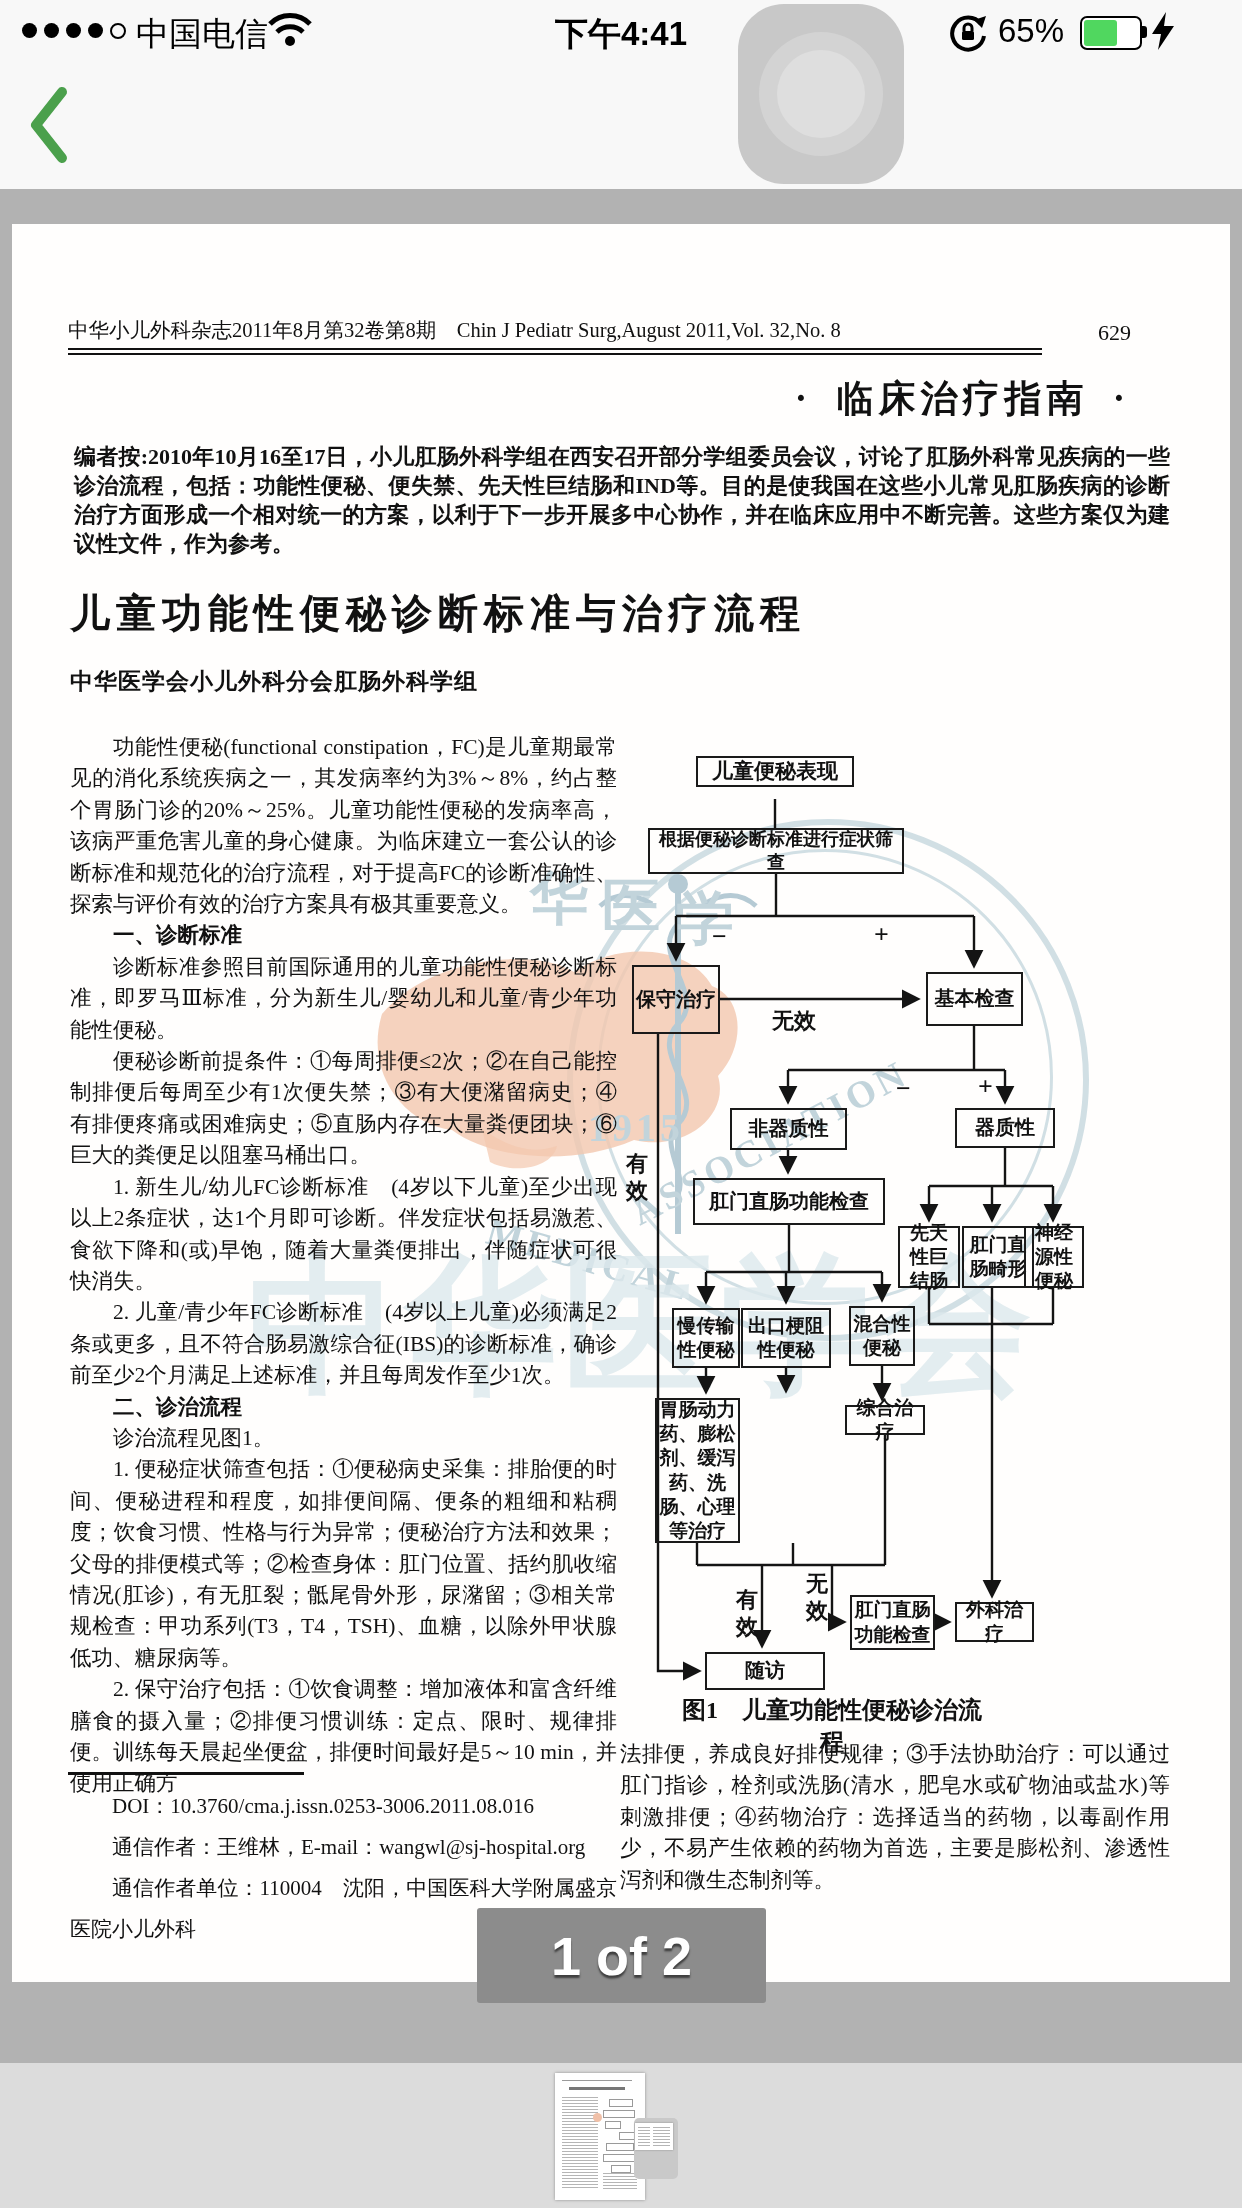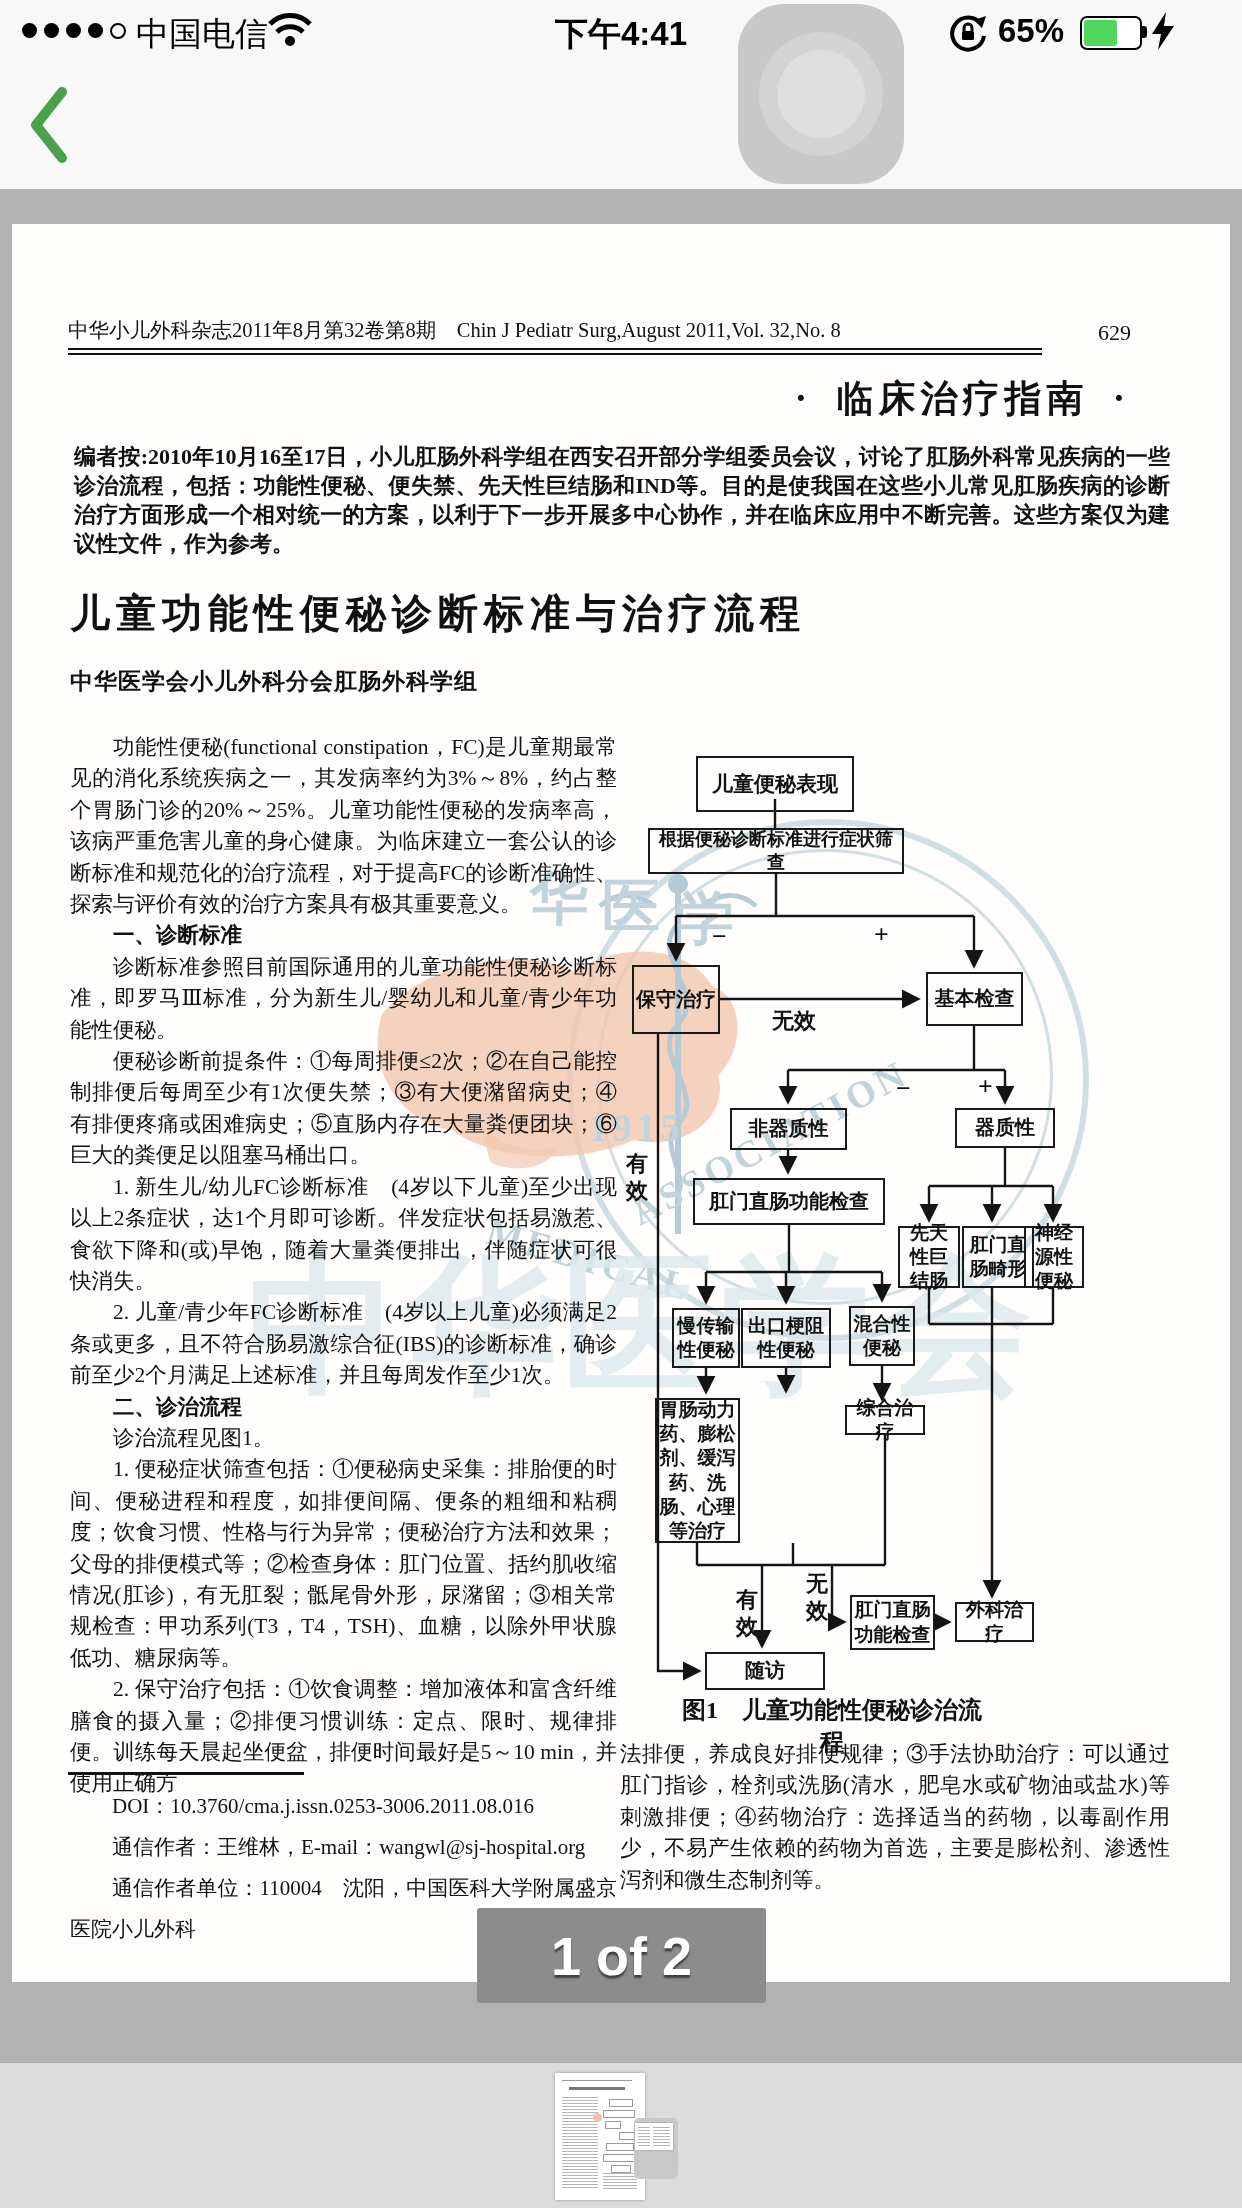--- a/index.html
+++ b/index.html
@@ -61,21 +61,21 @@
       <path d="M9 20 A19 19 0 0 1 35 20" fill="none" stroke="#000" stroke-width="5"></path>
       <circle cx="22" cy="29" r="5" fill="#000"></circle>
     </svg>
     <span class="sb-text" style="left:0;width:1242px;text-align:center;font-weight:bold">下午4:41</span>
     <svg class="abs" style="left:948px;top:12px" width="40" height="40" viewBox="0 0 40 40">
       <path d="M33 12 A16 16 0 1 0 36 24" fill="none" stroke="#000" stroke-width="4"></path>
       <path d="M38 4 L34 16 L26 8 Z" fill="#000"></path>
       <rect x="14" y="19" width="12" height="9" rx="1.5" fill="#000"></rect>
       <path d="M16 19 v-3 a4 4 0 0 1 8 0 v3" fill="none" stroke="#000" stroke-width="3"></path>
     </svg>
-    <span class="sb-text" style="left:998px;font-weight:700">65%</span>
+    <span class="sb-text" style="left:998px;font-weight:400">65%</span>
     <span id="battery">
       <span class="fill"></span>
         <span class="cap"></span>
     </span>
     <svg class="abs" style="left:1150px;top:12px" width="26" height="38" viewBox="0 0 26 38">
       <path d="M16 0 L2 22 L11 22 L8 38 L24 14 L14 14 Z" fill="#000"></path>
     </svg>
 
     <svg class="abs" style="left:24px;top:84px" width="48" height="82" viewBox="0 0 48 82">
       <polyline points="38,8 12,41 38,74" fill="none" stroke="#4ba04c" stroke-width="10" stroke-linecap="round" stroke-linejoin="round"></polyline>
@@ -179,21 +179,21 @@
           <path d="M917,1064 V1100 M980,1064 V1100 M1041,1064 V1100 M917,1100 H1041"></path>
           <path d="M980,1100 V1370" marker-end="url(#arr)"></path>
           <path d="M685,1319 V1341 M781,1319 V1341 M873,1211 V1341 M685,1341 H873"></path>
           <path d="M750,1341 V1420" marker-end="url(#arr)"></path>
           <path d="M820,1341 V1398 H830" marker-end="url(#arr)"></path>
           <path d="M923,1398 H935" marker-end="url(#arr)"></path>
           <path d="M646,810 V1447 H685" marker-end="url(#arr)"></path>
         </g>
       </svg>
 
-      <div class="fbox" style="left:684px;top:532px;width:158px;height:56px;font-size:21px">儿童便秘表现</div>
+      <div class="fbox" style="left:684px;top:532px;width:158px;height:31px;font-size:21px">儿童便秘表现</div>
       <div class="fbox" style="left:636px;top:604px;width:256px;height:46px;font-size:18px">根据便秘诊断标准进行症状筛查</div>
       <div class="fbox" style="left:620px;top:741px;width:88px;height:69px;font-size:20px">保守治疗</div>
       <div class="fbox" style="left:914px;top:748px;width:97px;height:54px;font-size:20px">基本检查</div>
       <div class="fbox" style="left:718px;top:884px;width:117px;height:42px;font-size:20px">非器质性</div>
       <div class="fbox" style="left:943px;top:884px;width:100px;height:40px;font-size:20px">器质性</div>
       <div class="fbox" style="left:681px;top:954px;width:192px;height:47px;font-size:20px">肛门直肠功能检查</div>
       <div class="fbox" style="left:886px;top:1002px;width:62px;height:62px;font-size:19px">先天性巨结肠</div>
       <div class="fbox" style="left:950px;top:1002px;width:72px;height:62px;font-size:19px">肛门直肠畸形</div>
       <div class="fbox" style="left:1012px;top:1002px;width:60px;height:62px;font-size:19px">神经源性便秘</div>
       <div class="fbox" style="left:660px;top:1084px;width:68px;height:60px;font-size:19px">慢传输性便秘</div>

